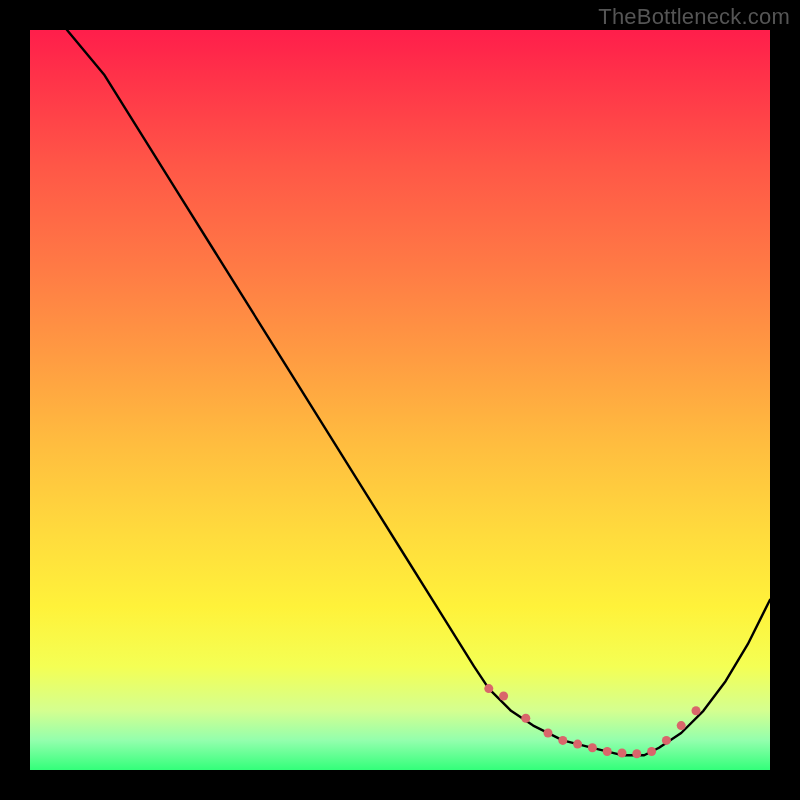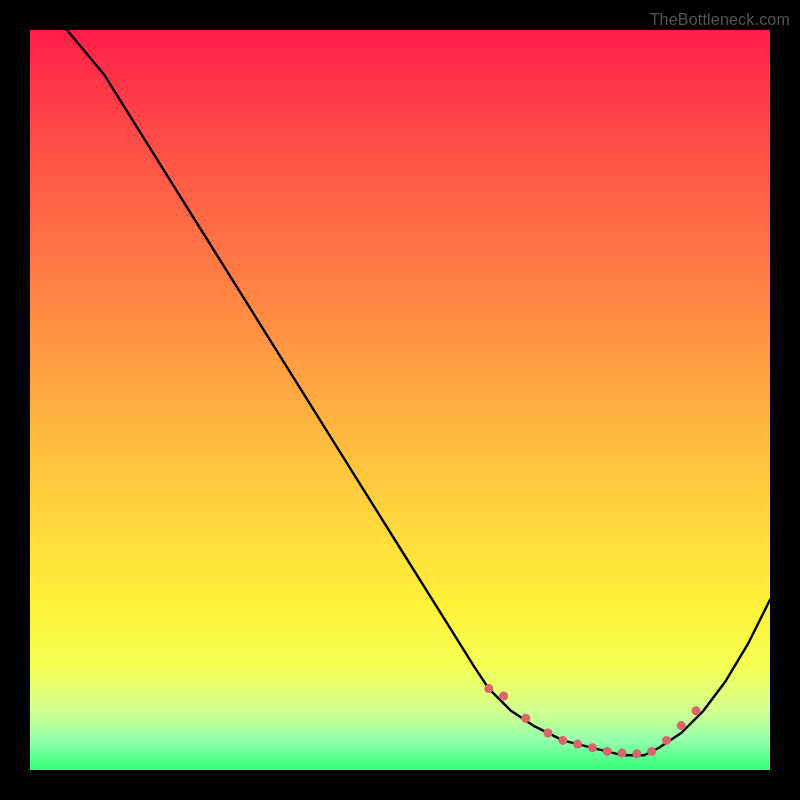--- a/index.html
+++ b/index.html
@@ -33,24 +33,24 @@
       #ffdb3d 68%,
       #fff23a 78%,
       #f4ff54 86%,
       #d4ff90 92%,
       #93ffad 96%,
       #33ff7a 100%
     );
   }
   .attribution {
     position: absolute;
-    top: 11px;
+    top: 4px;
     right: 10px;
     color: #555;
-    font-size: 16px;
+    font-size: 22px;
     font-weight: 500;
     letter-spacing: 0.2px;
     user-select: none;
   }
   svg.curve {
     position: absolute;
     left: 0;
     top: 0;
     width: 740px;
     height: 740px;

